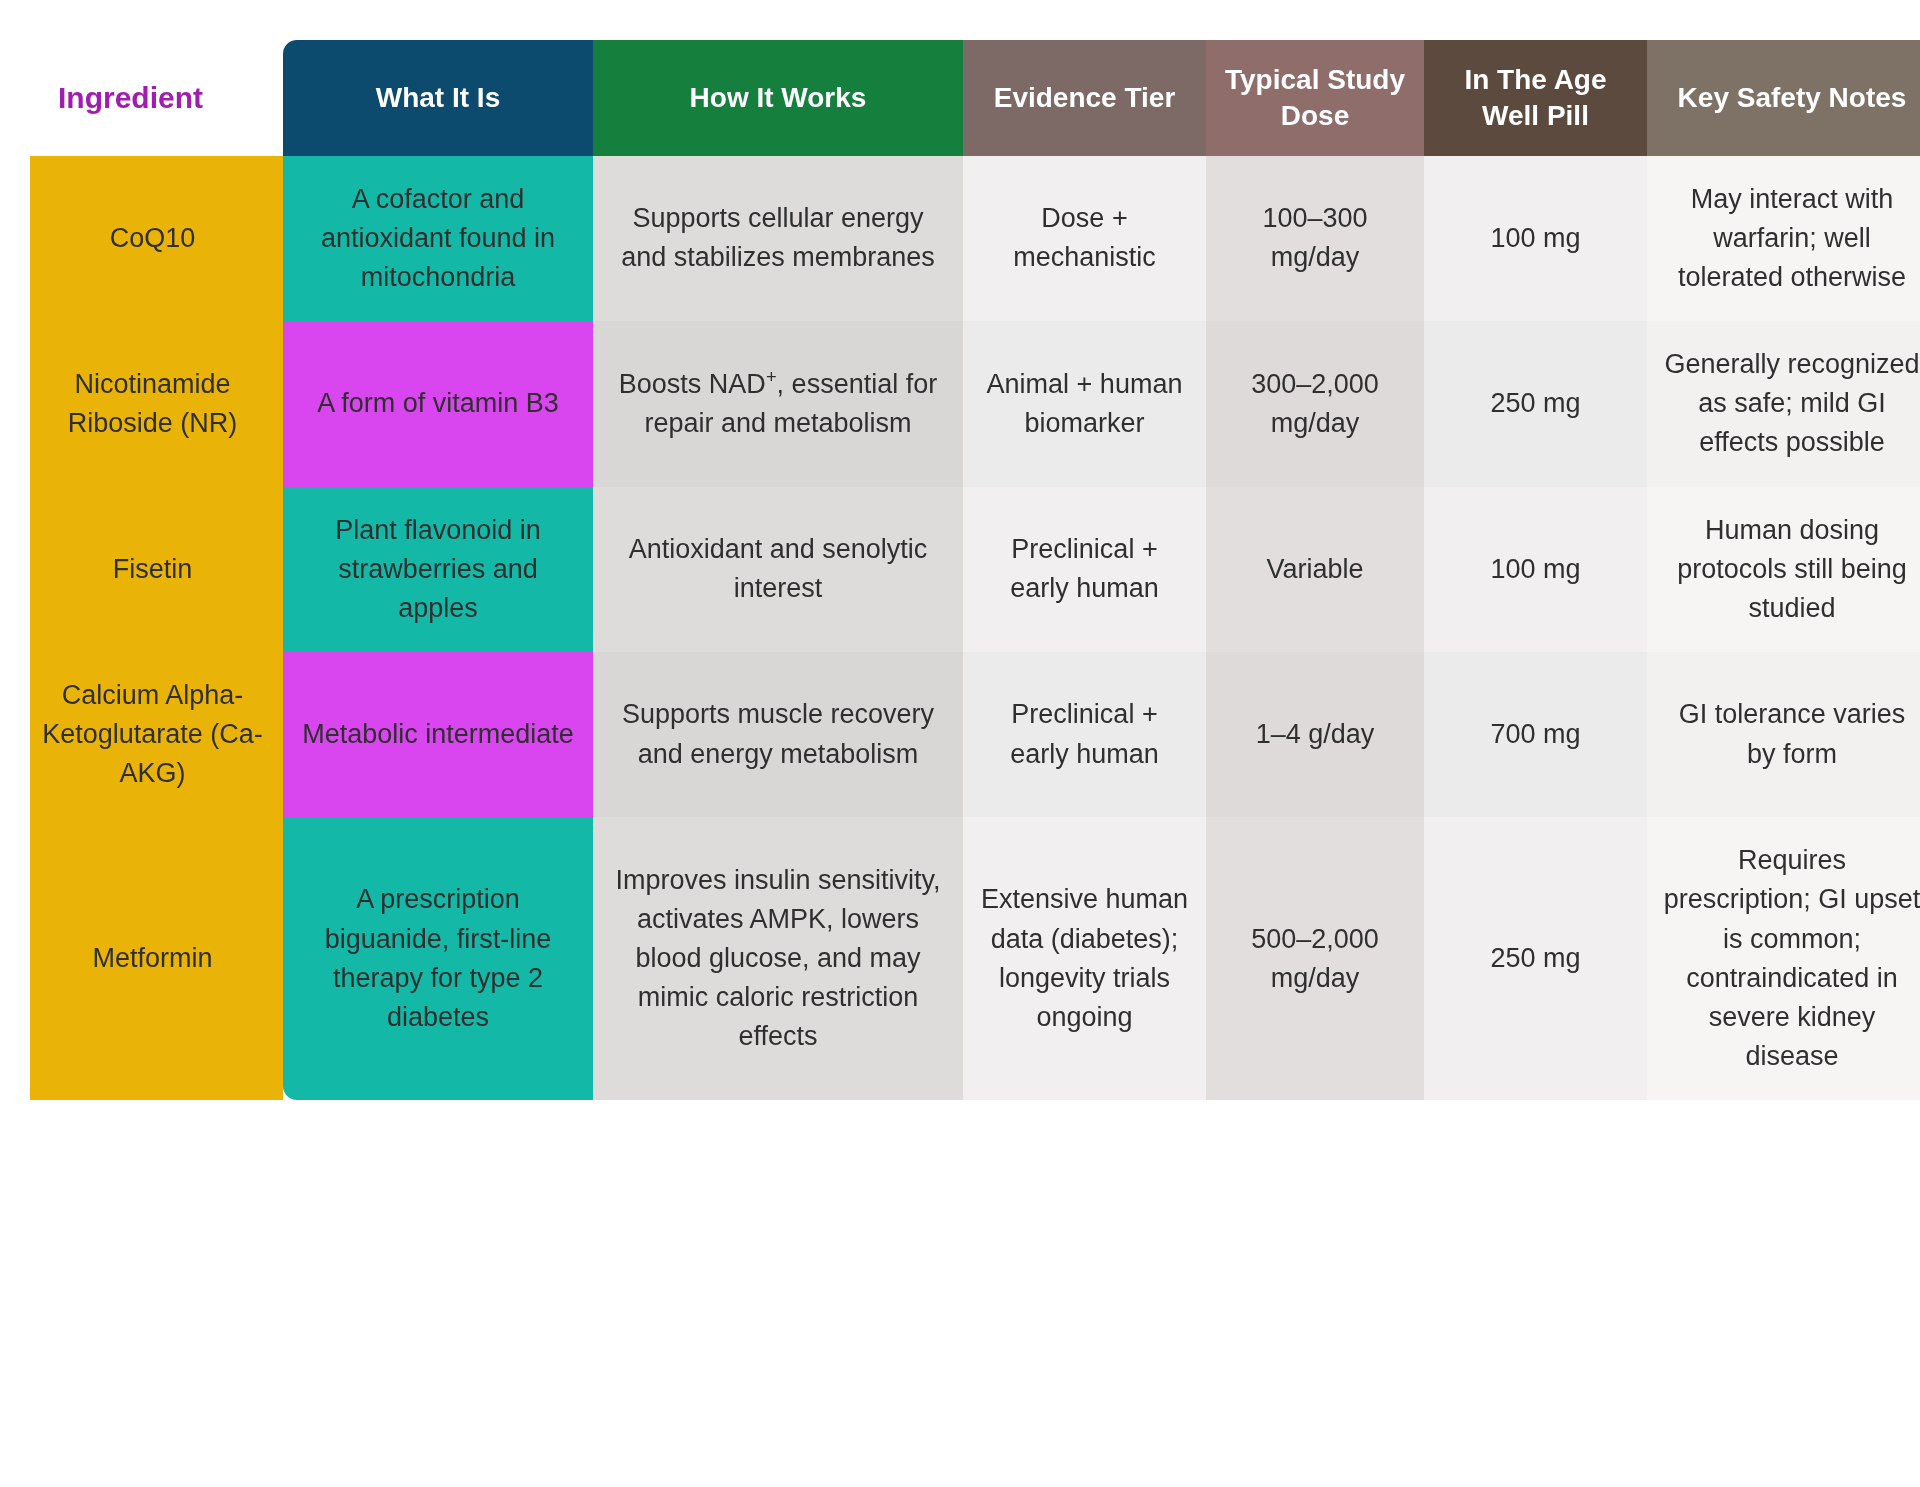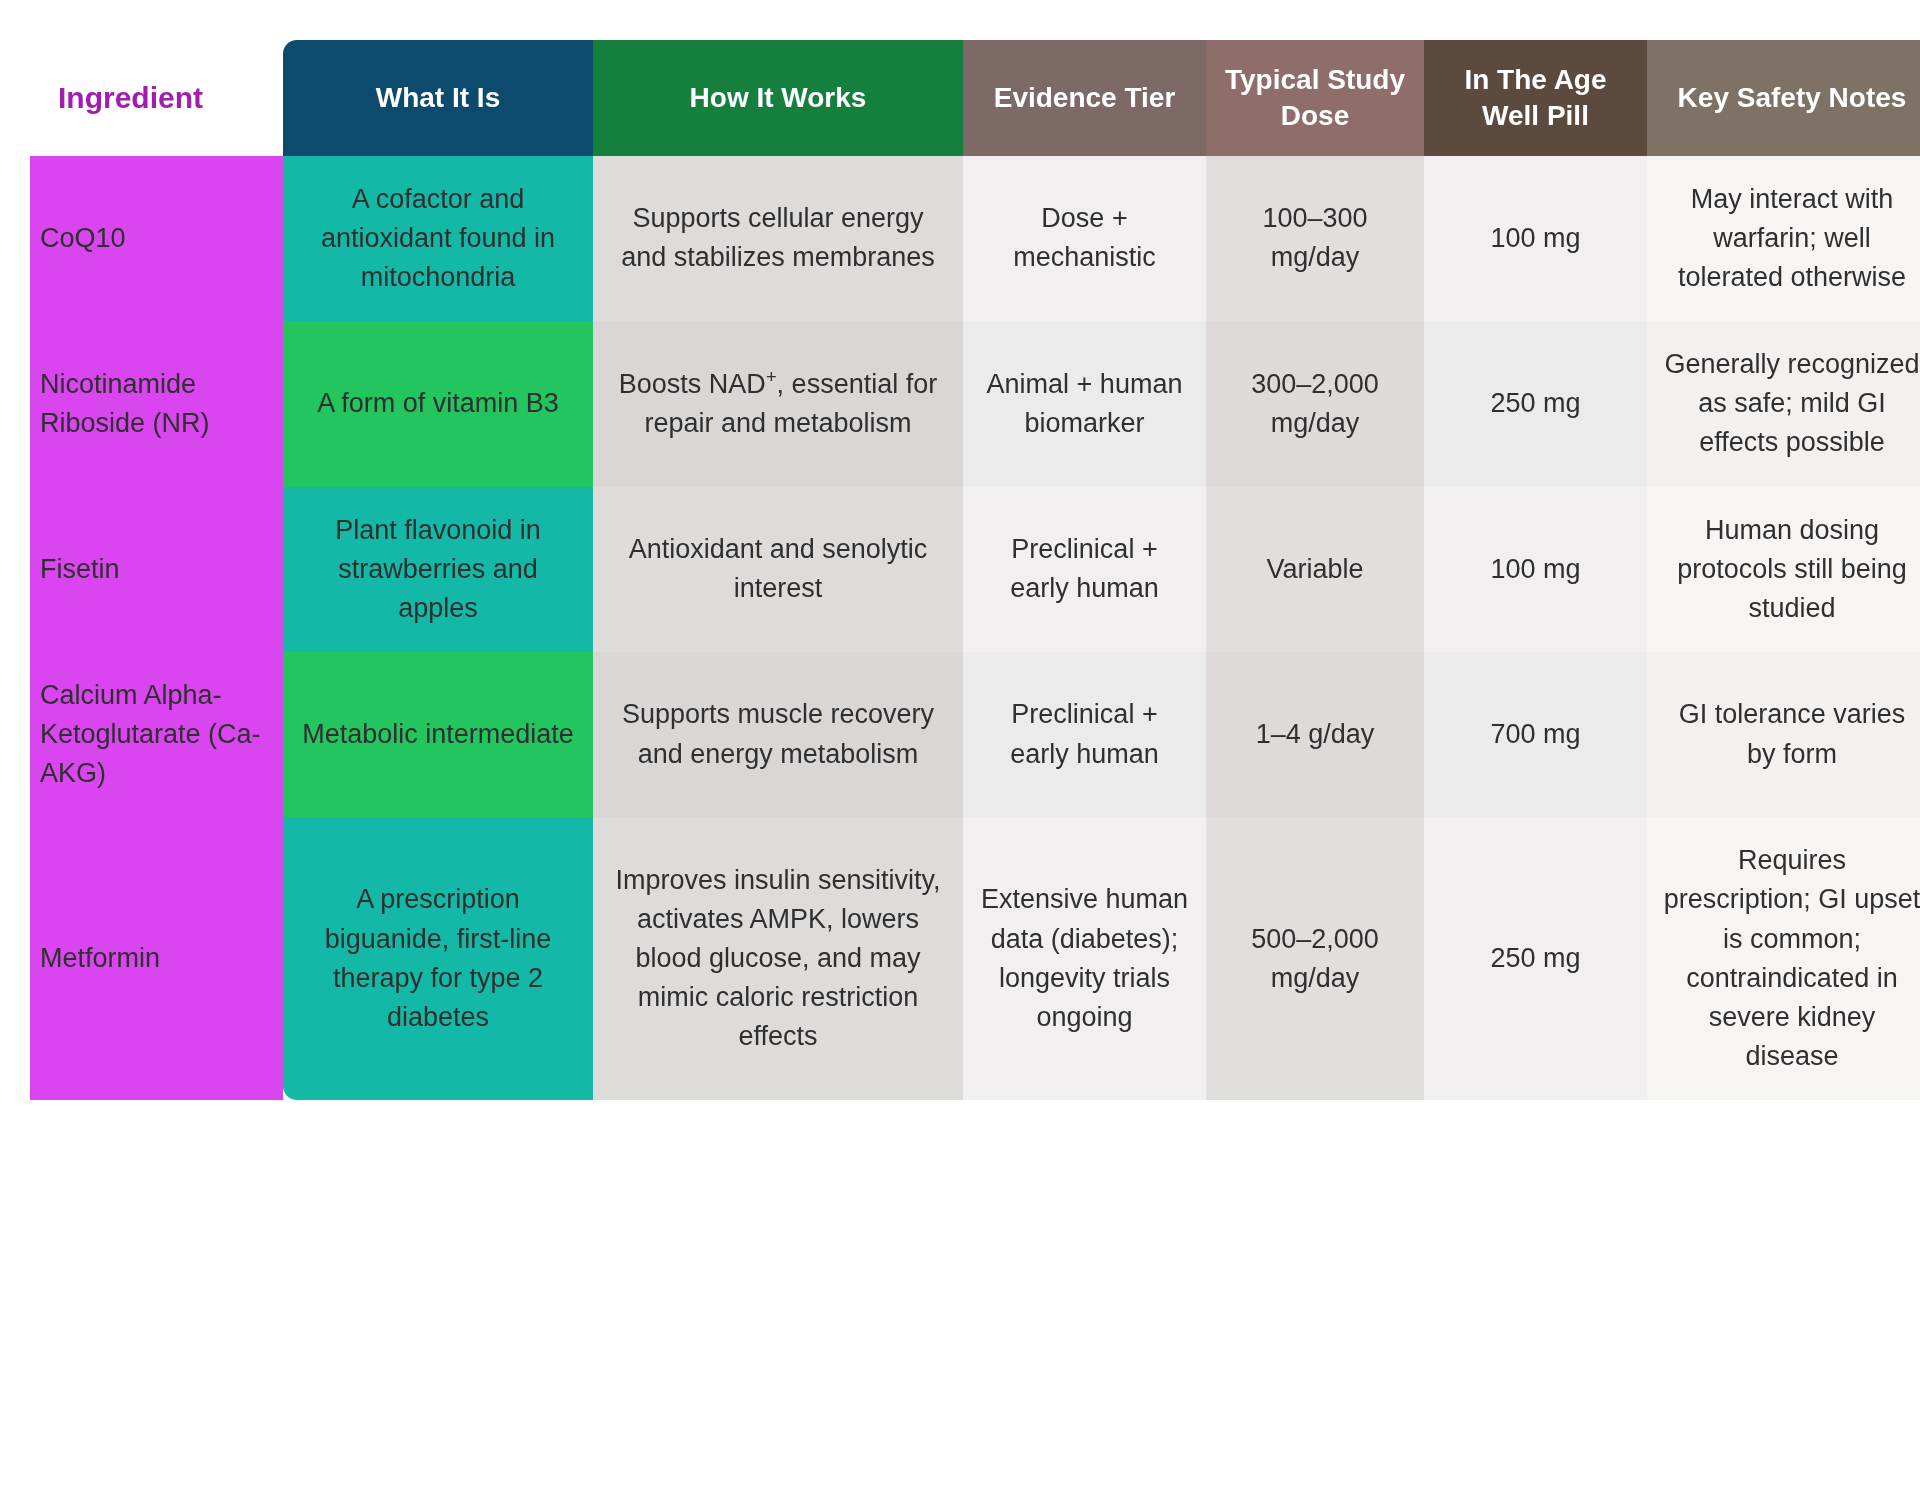--- a/index.html
+++ b/index.html
@@ -64,36 +64,36 @@
   tbody td {
     font-size: 27px;
     line-height: 1.45;
     text-align: center;
     vertical-align: middle;
     padding: 24px 16px;
     box-sizing: border-box;
     color: #2f2f2f;
   }
   tbody td.ing-cell {
-    background: #d946ef;
+    background: #eab308;
     font-size: 27px;
-    text-align: left;
+    text-align: center;
     color: #2f2f2f;
     padding-left: 10px;
     padding-right: 18px;
   }
   
   tbody tr.odd td.t1 { background: #14b8a6; }
   tbody tr.odd td.t2 { background: #dedbdb; }
   tbody tr.odd td.t3 { background: #f1efef; }
   tbody tr.odd td.t4 { background: #e2dede; }
   tbody tr.odd td.t5 { background: #f1efef; }
   tbody tr.odd td.t6 { background: #f7f4f4; }
 
-  tbody tr.even td.t1 { background: #22c55e; }
+  tbody tr.even td.t1 { background: #d946ef; }
   tbody tr.even td.t2 { background: #d9d6d6; }
   tbody tr.even td.t3 { background: #ecebeb; }
   tbody tr.even td.t4 { background: #dedada; }
   tbody tr.even td.t5 { background: #ecebeb; }
   tbody tr.even td.t6 { background: #f3f0f0; }
 
   tbody tr:last-child td.t1 { border-bottom-left-radius: 0; }
   tbody tr:last-child td.t6 { border-bottom-right-radius: 14px; }
   tbody tr:last-child td.t1 { border-bottom-left-radius: 14px; }
 

